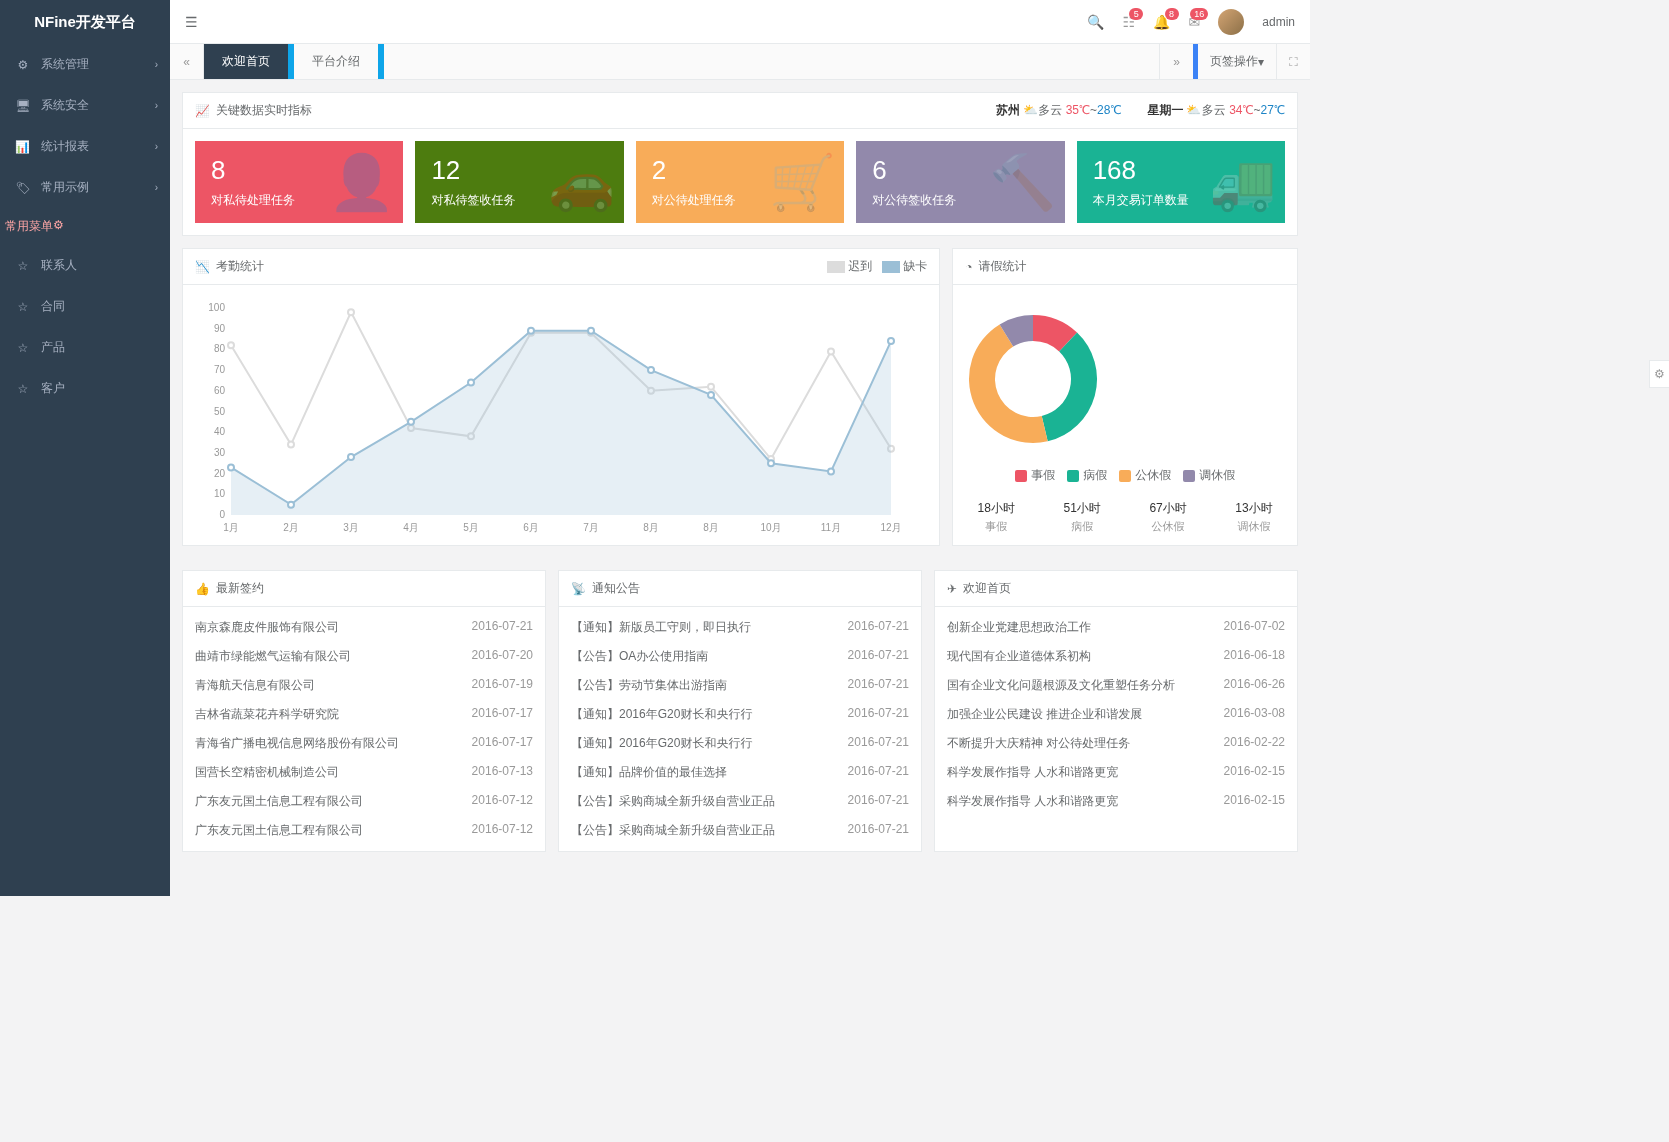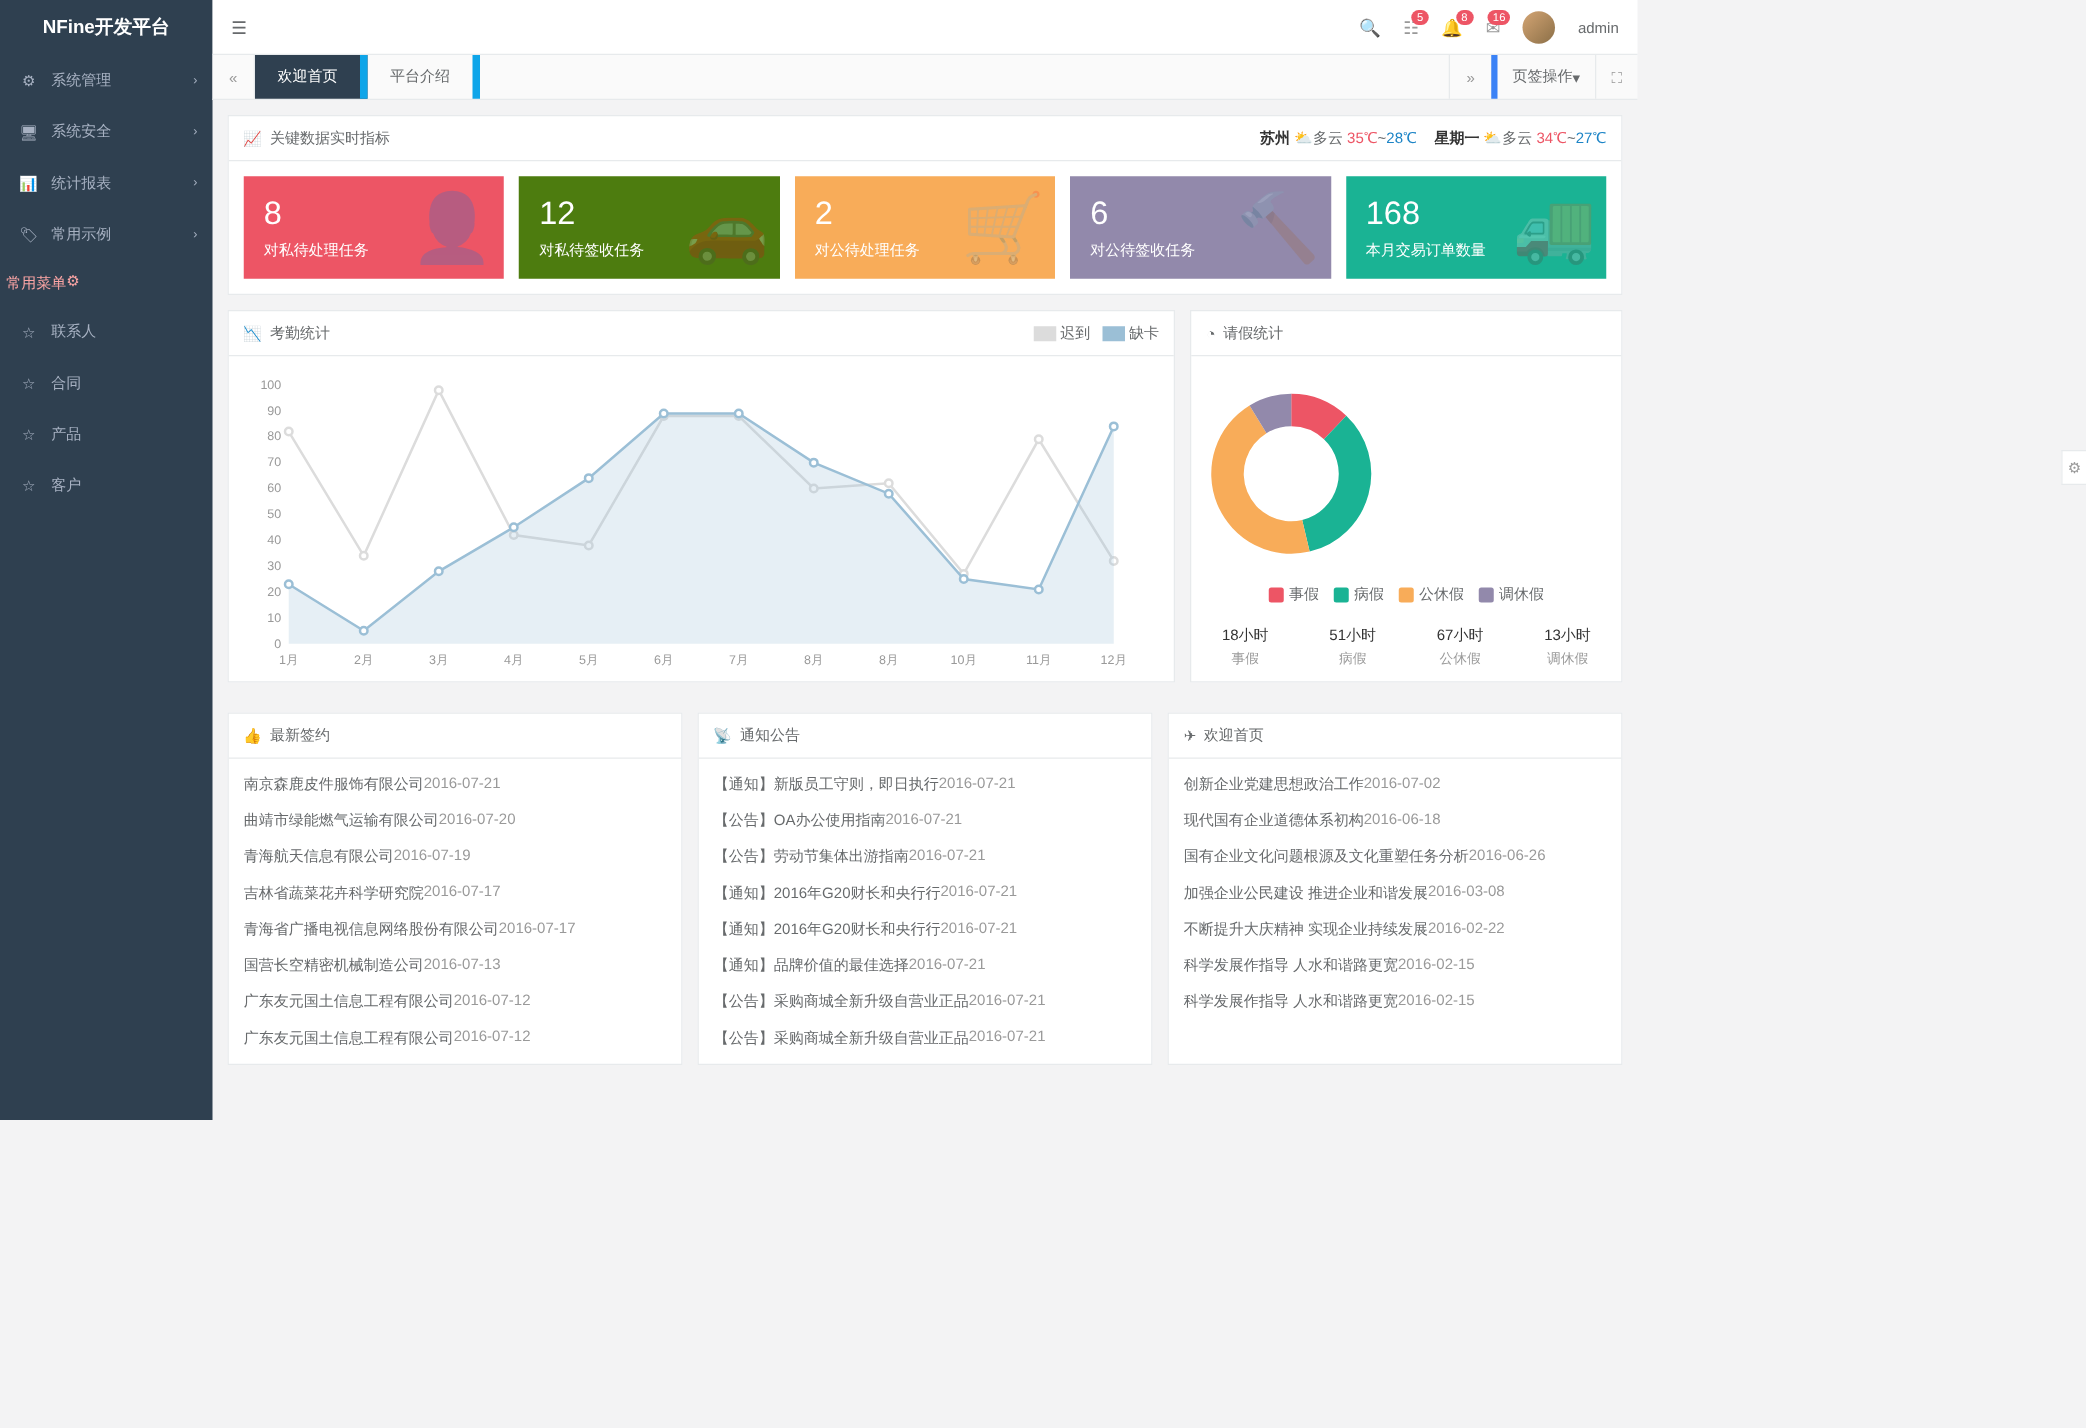--- a/index.html
+++ b/index.html
@@ -29,21 +29,21 @@
 .tabbar{height:36px;background:#fafafa;border-bottom:1px solid #e7eaec;display:flex;align-items:stretch}
 .tbbtn{width:34px;display:flex;align-items:center;justify-content:center;border-right:1px solid #e7eaec;cursor:pointer;color:#999}
 .tbbtn.r{border-right:none;border-left:1px solid #e7eaec}
 .tab{padding:0 18px;display:flex;align-items:center;border-right:6px solid #0ea5e9;cursor:pointer;font-size:12px}
 .tab.active{background:#2f4050;color:#fff}
 .tabops{padding:0 12px;display:flex;align-items:center;border-left:5px solid #3b82f6;cursor:pointer;font-size:12px;color:#676a6c}
 .content{flex:1;overflow:auto;padding:12px}
 .panel{background:#fff;border:1px solid #e7eaec;margin-bottom:12px}
 .phdr{padding:9px 12px;border-bottom:1px solid #e7eaec;display:flex;align-items:center;justify-content:space-between;font-size:12px}
 .phdr-l{display:flex;align-items:center;gap:6px}
-.weather{display:flex;gap:14px;font-size:12px}
+.weather{display:flex;gap:26px;font-size:12px}
 .weather b{color:#333}
 .t-hi{color:#ed5565}
 .t-lo{color:#1c84c6}
 .cards{display:flex;gap:12px;padding:12px}
 .card{flex:1;color:#fff;padding:14px 16px;position:relative;overflow:hidden;min-height:78px}
 .card h2{font-size:26px;font-weight:normal;margin-bottom:6px}
 .card p{font-size:12px}
 .card .bgico{position:absolute;right:8px;top:50%;transform:translateY(-50%);font-size:54px;opacity:.25}
 .c1{background:#ed5565}.c2{background:#4d7c0f}.c3{background:#f8ac59}.c4{background:#9289ab}.c5{background:#1ab394}
 .row2{display:flex;gap:12px}
@@ -55,21 +55,21 @@
 svg{display:block}
 .donut-wrap{text-align:center;padding:14px 0 8px}
 .donut-legend{display:flex;justify-content:center;gap:12px;margin-top:8px;font-size:12px}
 .donut-legend span{display:flex;align-items:center;gap:4px}
 .sq{width:12px;height:12px;border-radius:2px}
 .donut-stats{display:flex;justify-content:space-around;margin-top:16px;text-align:center;font-size:11px;color:#999}
 .donut-stats b{display:block;color:#333;font-size:12px;margin-bottom:2px;font-weight:normal}
 .row3{display:flex;gap:12px;margin-top:12px}
 .listbox{flex:1;background:#fff;border:1px solid #e7eaec}
 .list{list-style:none;padding:6px 12px}
-.list li{display:flex;justify-content:flex-start;padding:6px 0;font-size:12px}
+.list li{display:flex;justify-content:space-between;padding:6px 0;font-size:12px}
 .list li span:last-child{color:#999}
 .gear-float{position:fixed;right:0;top:360px;width:20px;height:28px;background:#fff;border:1px solid #e7eaec;border-right:none;display:flex;align-items:center;justify-content:center;cursor:pointer;color:#999}
 </style>
 </head>
 <body>
 
 <div class="wrap">
   <aside class="sidebar">
     <div class="logo">NFine开发平台</div>
     <ul class="nav" id="nav-main">
@@ -385,21 +385,21 @@
               </li>
               <li>
                 <span>国有企业文化问题根源及文化重塑任务分析</span>
                 <span>2016-06-26</span>
               </li>
               <li>
                 <span>加强企业公民建设 推进企业和谐发展</span>
                 <span>2016-03-08</span>
               </li>
               <li>
-                <span>不断提升大庆精神 实现企业持续发展</span>
+                <span>不断提升大庆精神 对公待处理任务</span>
                 <span>2016-02-22</span>
               </li>
               <li>
                 <span>科学发展作指导 人水和谐路更宽</span>
                 <span>2016-02-15</span>
               </li>
               <li>
                 <span>科学发展作指导 人水和谐路更宽</span>
                 <span>2016-02-15</span>
               </li>

